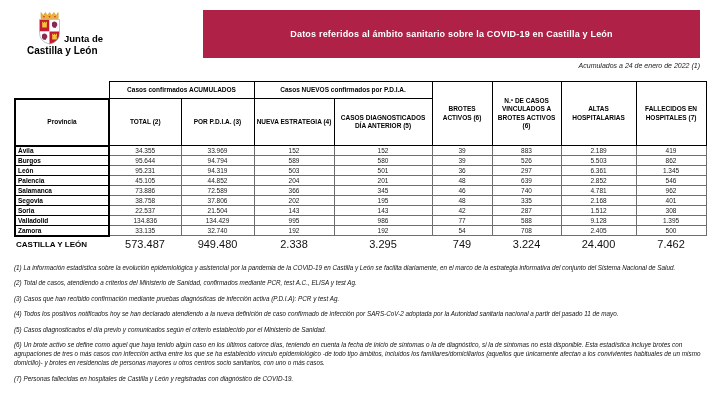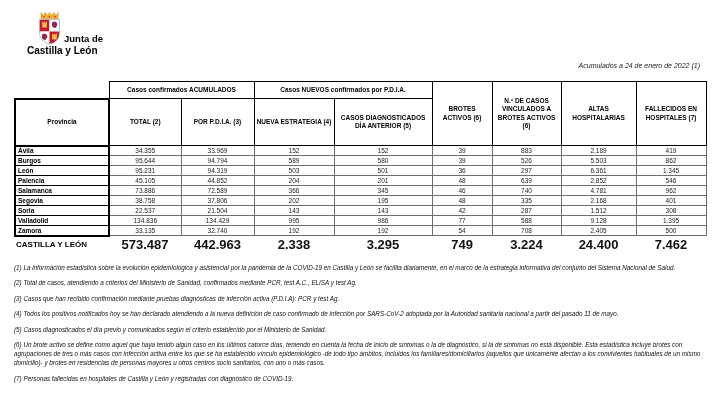--- a/index.html
+++ b/index.html
@@ -45,21 +45,21 @@
   tbody th.prov {
     border:1px solid #000; border-left:2px solid #000; border-right:2px solid #000;
     text-align:left; font-weight:bold; padding-left:2px; font-size:6.5px;
   }
   tbody tr:first-child th.prov { border-top:2px solid #000; }
   tbody tr:last-child  th.prov { border-bottom:2px solid #000; }
   tbody td { border:1px solid #6e6e6e; text-align:center; color:#222; font-size:6.5px; }
 
   tfoot tr { height:17px; }
   tfoot th { border:none; text-align:left; font-weight:bold; font-size:8px; padding-left:1px; vertical-align:middle; white-space:nowrap; }
-  tfoot td { border:none; text-align:center; font-weight:bold; font-size:13px; color:#111; vertical-align:middle; }
+  tfoot td { border:none; text-align:center; font-weight:normal; font-size:11px; color:#111; vertical-align:middle; }
 
   
   .footnotes {
     position:absolute; left:14px; top:264px; width:692px;
     font-style:italic; font-size:6.3px; color:#111; line-height:1.42;
   }
   .footnotes p { margin:0 0 6.5px 0; }
 </style>
 </head>
 <body>
@@ -92,20 +92,23 @@
           <path d="M14.5 10 q3 -1.5 4.5 1 q1 2 -0.5 3.5 l-1 1.5 -2.5 -0.5 q-2 -2.5 -0.5 -5.5 z" fill="#8A2A52"></path>
           <path d="M4.5 22 q3 -1.5 4.5 1 q1 2 -0.5 3.5 l-1 1.5 -2.5 -0.5 q-2 -2.5 -0.5 -5.5 z" fill="#8A2A52"></path>
         </g>
         <path d="M1.5 7.5 h20 v13 q0 9.5 -10 11.5 q-10 -2 -10 -11.5 z" fill="none" stroke="#999" stroke-width="0.6"></path>
       </svg>
       <span class="logo-line1">Junta de</span>
     </div>
     <span class="logo-line2">Castilla y León</span>
   </div>
 
+  <div class="banner" style="background: rgb(175, 33, 71);">
+    <span>Datos referidos al ámbito sanitario sobre la COVID-19 en Castilla y León</span>
+  </div>
 
   <div class="subtitle">Acumulados a 24 de enero de 2022 (1)</div>
 
   <div class="table-wrap">
     <table>
       <colgroup>
         <col style="width:94px">
           <col style="width:72px">
           <col style="width:73px">
         <col style="width:80px">
@@ -231,21 +234,21 @@
             <td>54</td>
             <td>708</td>
             <td>2.405</td>
             <td>500</td>
           </tr>
         </tbody>
       <tfoot>
           <tr>
             <th>CASTILLA Y LEÓN</th>
             <td>573.487</td>
-            <td>442.963</td>
+            <td>949.480</td>
             <td>2.338</td>
             <td>3.295</td>
             <td>749</td>
             <td>3.224</td>
             <td>24.400</td>
             <td>7.462</td>
           </tr>
         </tfoot>
     </table>
   </div>

